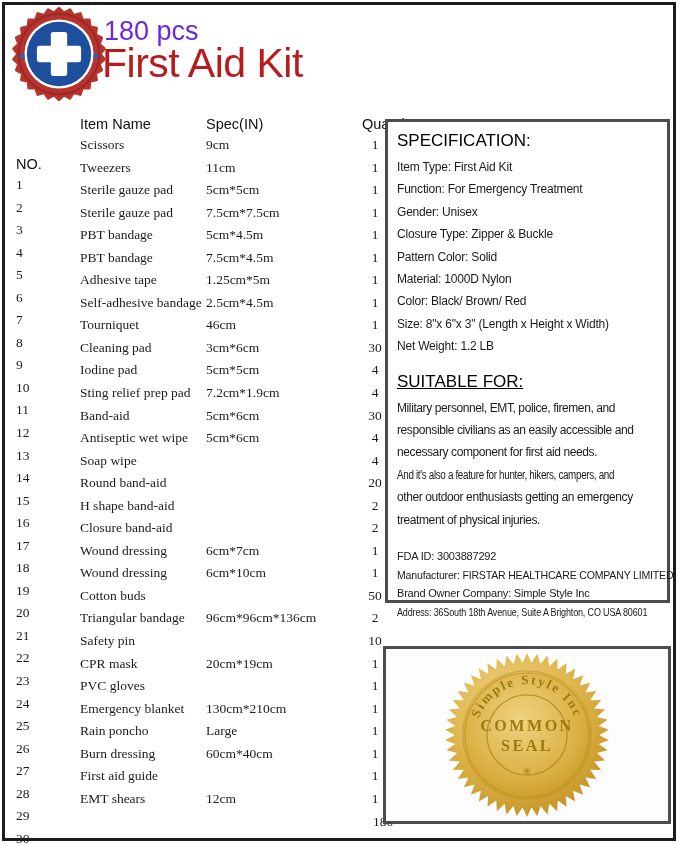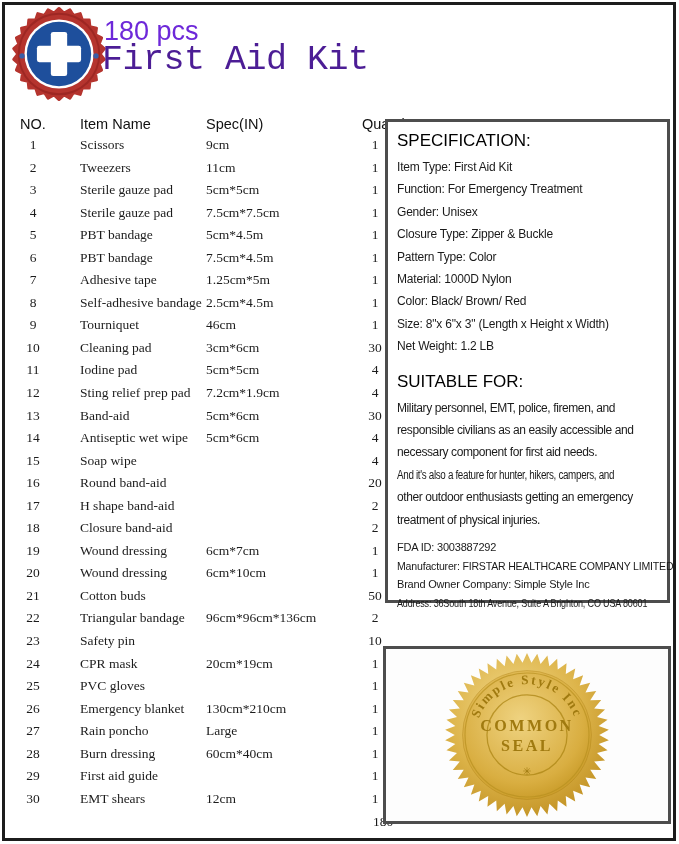--- a/index.html
+++ b/index.html
@@ -3,43 +3,43 @@
 <meta charset="utf-8">
 <style>
   html,body{margin:0;padding:0;background:#fff;}
   body{width:679px;height:844px;position:relative;overflow:hidden;
        font-family:"Liberation Sans",sans-serif;color:#1a1a1a;}
   .frame{position:absolute;left:2px;top:2px;width:668px;height:833px;
          border:3px solid var(--frame-border,#1c1c1c);pointer-events:none;}
   
   .logo{position:absolute;left:11px;top:6px;width:96px;height:96px;}
   .pieces{position:absolute;left:104px;top:16px;font-size:27px;color:#6d28d9;}
-  .title{position:absolute;left:102px;top:40px;font-size:35px;color:#4c1d95;
-         letter-spacing:-0.5px;font-family:Liberation Mono, monospace;}
+  .title{position:absolute;left:102px;top:40px;font-size:41px;color:#b91c1c;
+         letter-spacing:-0.5px;}
   
   .thead,.trow{display:grid;grid-template-columns:34px 156px 122px 60px;}
   .thead{position:absolute;left:16px;top:116px;width:372px;font-size:14.5px;color:#111;}
-  .thead .c-no,.trow .c-no{text-align:center;}
+  .thead .c-no,.trow .c-no{margin-top:40px;}
   .thead .c-name,.trow .c-name{padding-left:30px;}
   .thead .c-qty,.trow .c-qty{text-align:center;margin-left:34px;}
   .tbody{position:absolute;left:16px;top:134px;width:372px;
          font-family:"Liberation Serif",serif;font-size:13.5px;color:#1c1c1c;}
   .trow{height:22.55px;line-height:22.55px;white-space:nowrap;}
   .total-row{position:absolute;left:24px;top:810px;width:372px;height:23px;
              line-height:23px;font-family:"Liberation Serif",serif;font-size:13.5px;}
   
   .spec-box{position:absolute;left:385px;top:119px;width:285px;height:484px;
             box-sizing:border-box;border:3px solid var(--box-border,#4d4d4d);
             padding:5px 9px;background:#fff;}
   .spec-heading{font-size:17px;line-height:24px;margin:2px 0 3px;color:#000;}
   .spec-lines>div{font-size:12px;letter-spacing:-0.2px;line-height:22.4px;white-space:nowrap;}
-  .suitable-head{margin-top:12px;}
+  .suitable-head{margin-top:12px;text-decoration:underline;}
   .suitable-lines>div{font-size:12px;letter-spacing:-0.4px;line-height:22.4px;white-space:nowrap;}
   .suitable-lines>div:nth-child(4){transform:scaleX(.82);transform-origin:0 50%;}
-  .fda-lines{margin-top:7px;}
+  .fda-lines{margin-top:16px;}
   .fda-lines>div{font-size:11px;letter-spacing:-0.2px;line-height:18.6px;white-space:nowrap;}
   .fda-lines>div:nth-child(2){transform:scaleX(.96);transform-origin:0 50%;}
   .fda-lines>div:nth-child(4){transform:scaleX(.82);transform-origin:0 50%;}
   .seal-box{position:absolute;left:383px;top:646px;width:288px;height:178px;
             box-sizing:border-box;border:3px solid var(--box-border,#4d4d4d);
             background:#fdfdfd;display:flex;align-items:center;justify-content:center;}
   .seal-box svg{display:block;}
 </style>
 </head>
 <body>
@@ -259,21 +259,21 @@
 </div>
 
 <aside class="spec-box">
   <div class="spec-heading">SPECIFICATION:</div>
   <div class="spec-lines">
 
   <div>Item Type: First Aid Kit</div>
       <div>Function: For Emergency Treatment</div>
       <div>Gender: Unisex</div>
       <div>Closure Type: Zipper &amp; Buckle</div>
-      <div>Pattern Type: Color</div>
+      <div>Pattern Color: Solid</div>
       <div>Material: 1000D Nylon</div>
       <div>Color: Black/ Brown/ Red</div>
       <div>Size: 8"x 6"x 3" (Length x Height x Width)</div>
       <div>Net Weight: 1.2 LB</div>
     </div>
   <div class="spec-heading suitable-head">SUITABLE FOR:</div>
   <div class="suitable-lines">
 
   <div>Military personnel, EMT, police, firemen, and</div>
       <div>responsible civilians as an easily accessible and</div>

